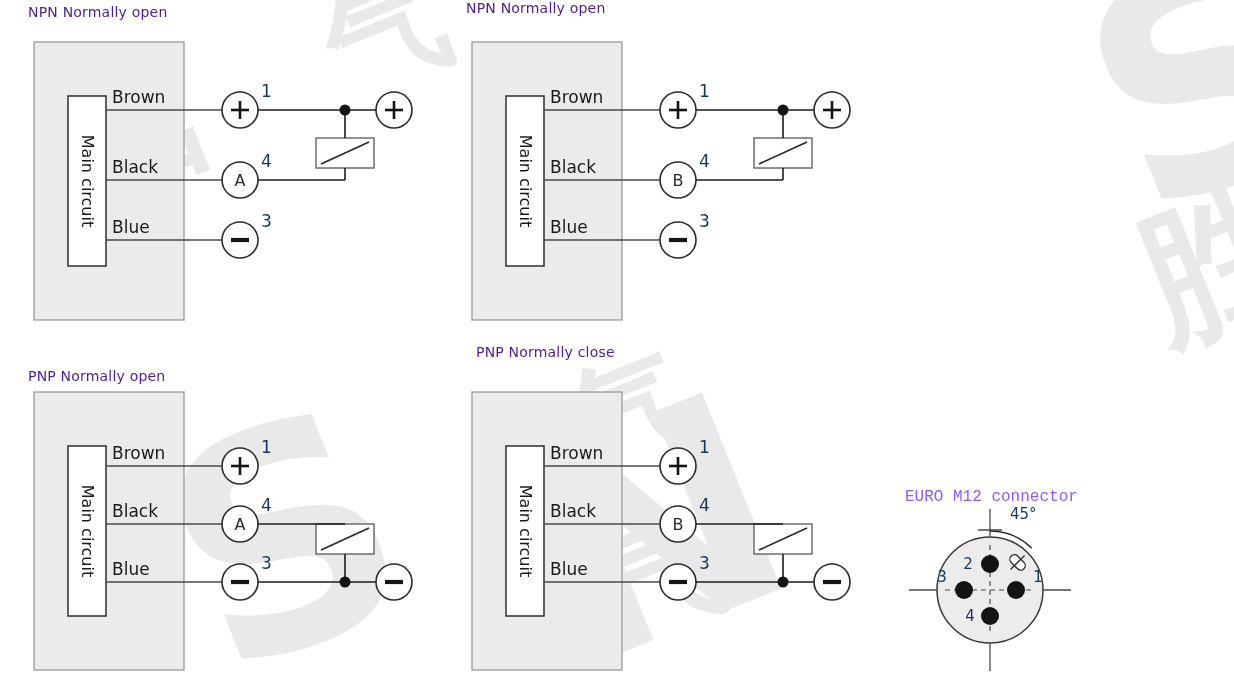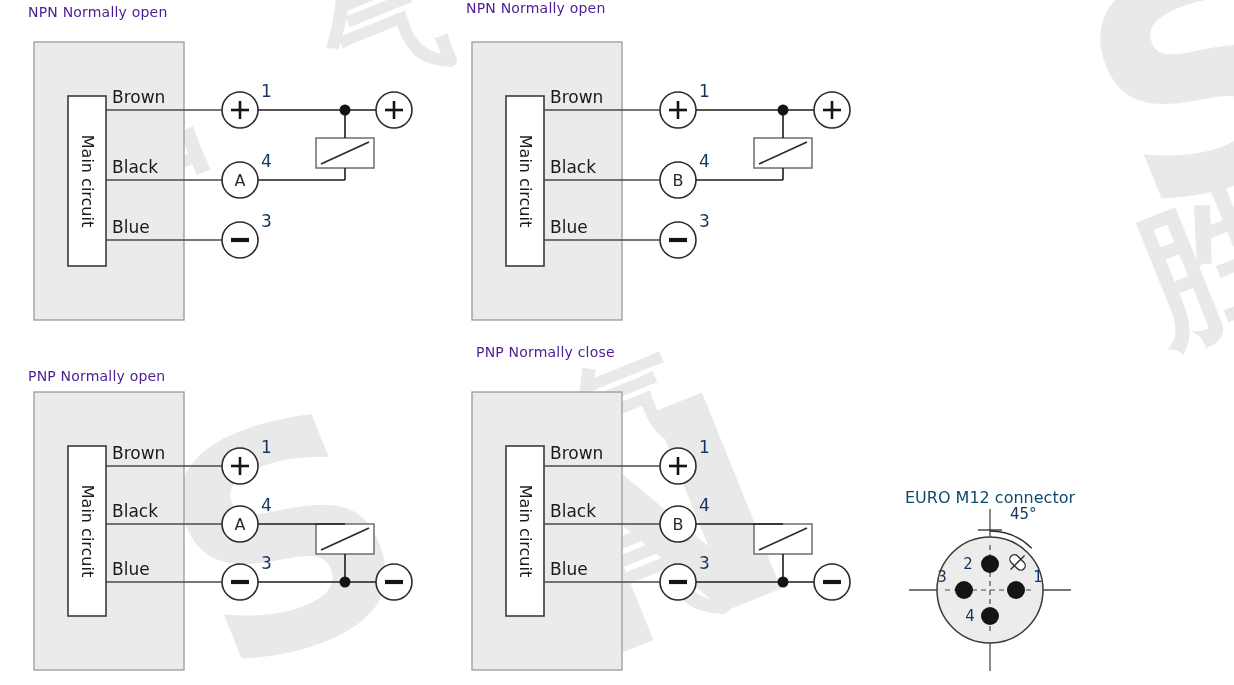--- a/index.html
+++ b/index.html
@@ -60,22 +60,23 @@
   }
   .t-wire  { font-size: 17px; }
   .t-pin   { font-size: 17px; fill: #15355e; }
   .t-ab    { font-size: 16px; fill: #2b2b2b; }
   .t-main  { font-size: 16px; fill: #1a1a1a; }
 
   
   .conn-title {
     position: absolute;
     font-size: 16px;
-    color: #0c4a6e;
+    color: #8b5cf6;
     white-space: nowrap;
+    font-family: Liberation Mono, monospace;
   }
   .conn-body { fill: #ececec; stroke: #3a3a3a; stroke-width: 1.5; }
   .conn-pin  { fill: #141414; }
   .conn-axis { stroke: #4a4a4a; stroke-width: 1.3; fill: none; }
   .conn-dash { stroke: #4a4a4a; stroke-width: 1.2; fill: none; stroke-dasharray: 5 4; }
   .conn-arc  { stroke: #2b2b2b; stroke-width: 1.3; fill: none; }
   .conn-key  { fill: #ffffff; stroke: #2b2b2b; stroke-width: 1.3; }
   .t-conn-pin { font-size: 15px; fill: #15355e; }
   .t-deg      { font-size: 15px; fill: #15355e; }
 </style>

